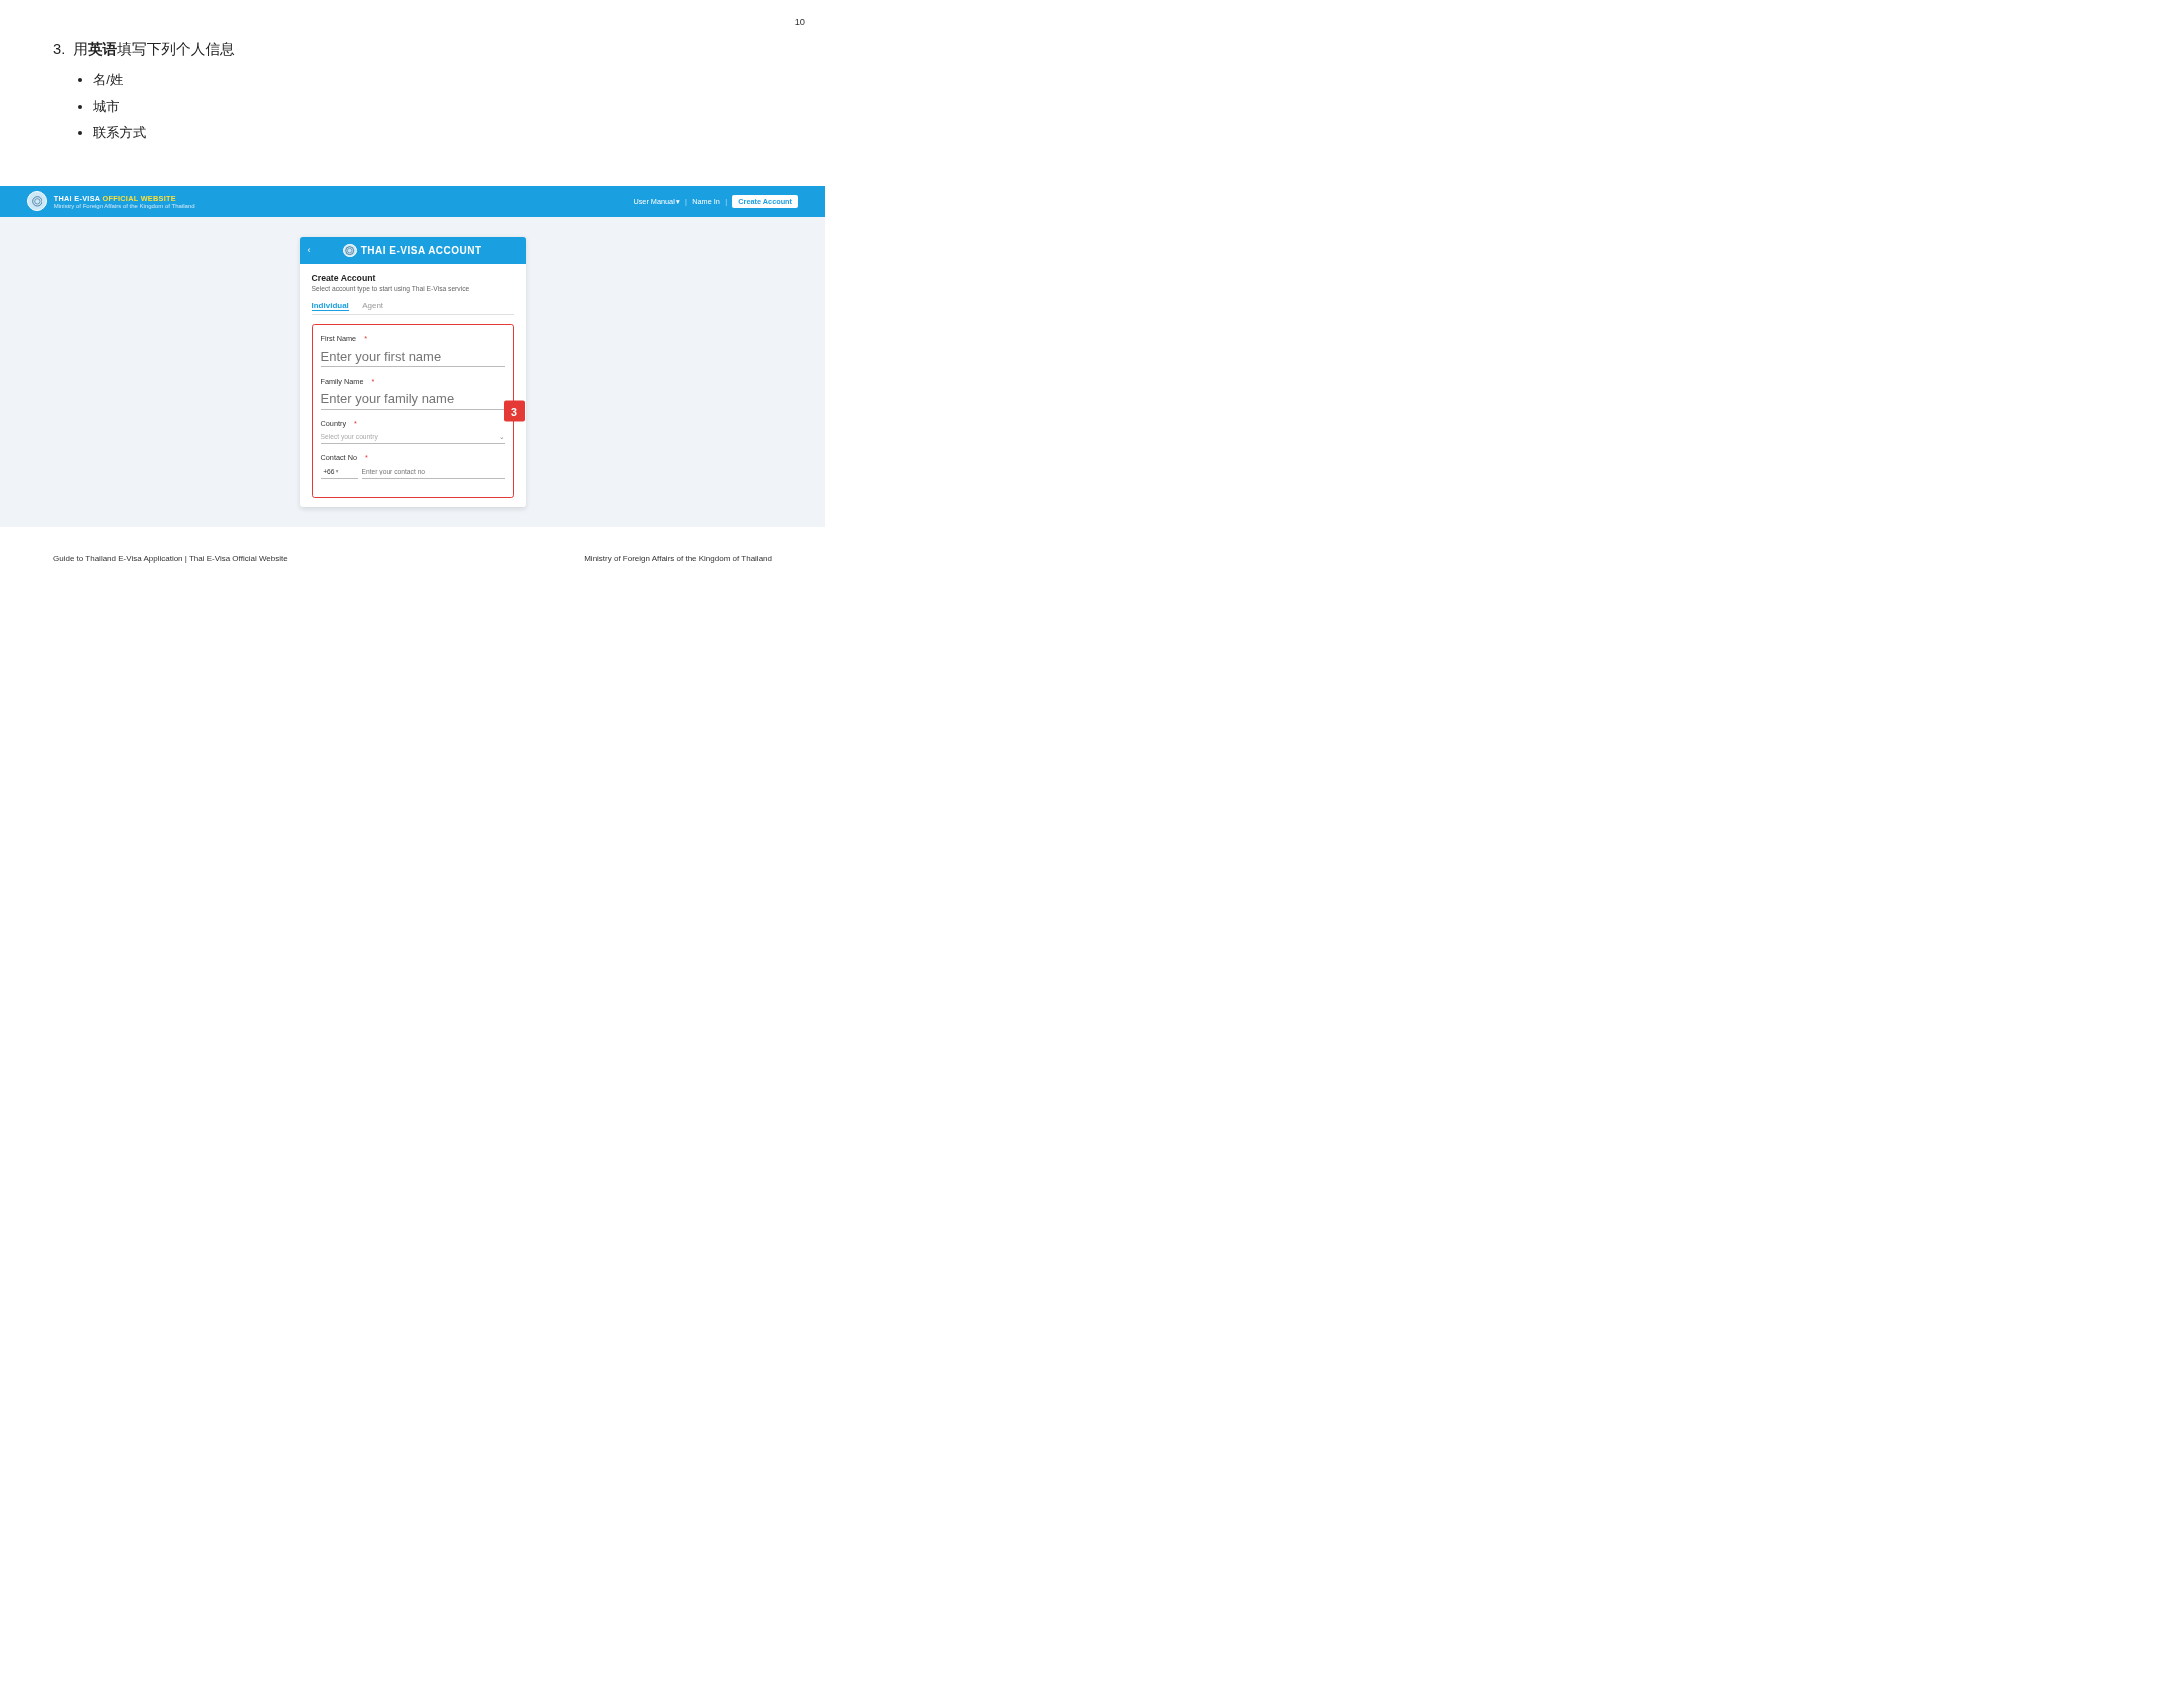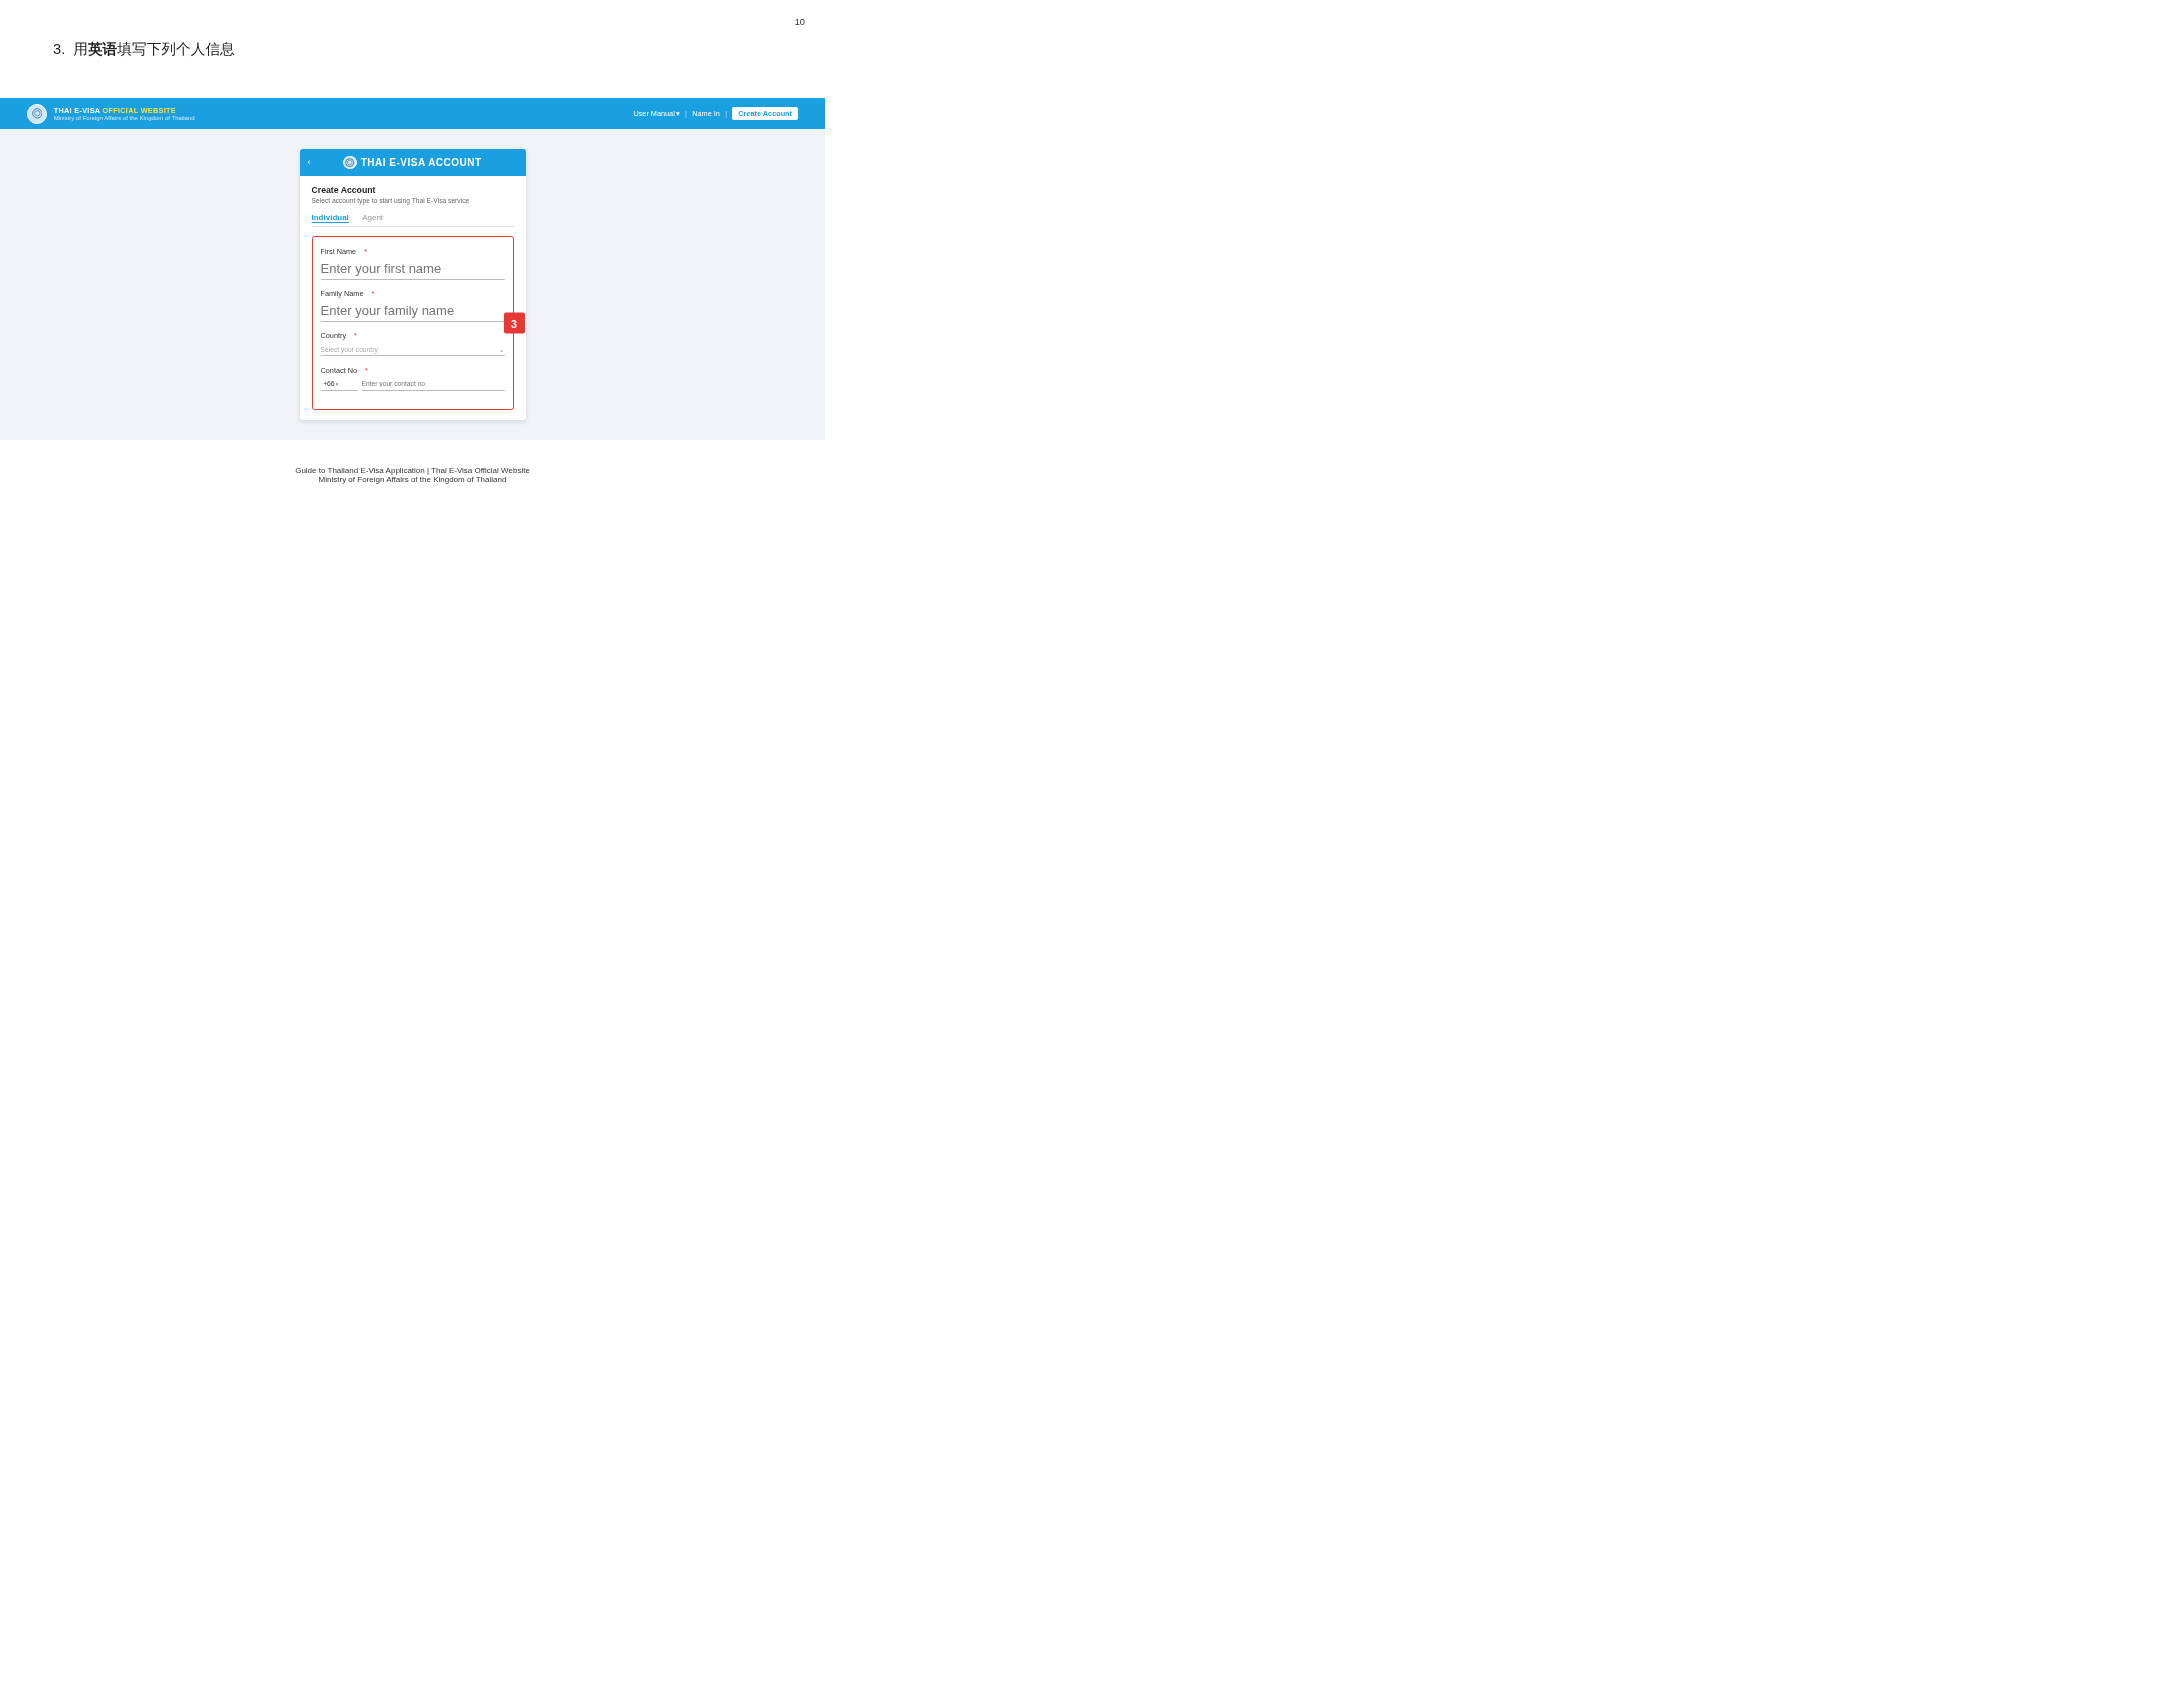--- a/index.html
+++ b/index.html
@@ -338,21 +338,20 @@
     }
 
     
     .page-footer {
       padding: 13.3px 53px;
       display: flex;
       justify-content: space-between;
       align-items: center;
       border-top: none;
       margin-top: 13.3px;
-      flex-direction: column;
     }
     .footer-left {
       font-size: 8px;
       color: #333;
     }
     .footer-right {
       font-size: 8px;
       color: #333;
       text-align: right;
     }
@@ -364,20 +363,25 @@
 
 <div class="main-content">
 
   <div class="step-heading">
     <span class="step-number">3.</span>
     <span>
       用<strong>英语</strong><span>填写下列个人信息</span>
     </span>
   </div>
 
+  <ul class="bullet-list">
+    <li>名/姓</li>
+    <li>城市</li>
+    <li>联系方式</li>
+  </ul>
 
 </div>
 
 <div class="nav-bar">
   <div class="nav-left">
     <div class="nav-logo-circle">
       <svg width="10.7" height="10.7" viewBox="0 0 16 16">
           <circle cx="8" cy="8" r="7" fill="none" stroke="#1a5276" stroke-width="1"></circle>
           <circle cx="8" cy="8" r="4" fill="none" stroke="#1a5276" stroke-width="0.8"></circle>
         </svg>

